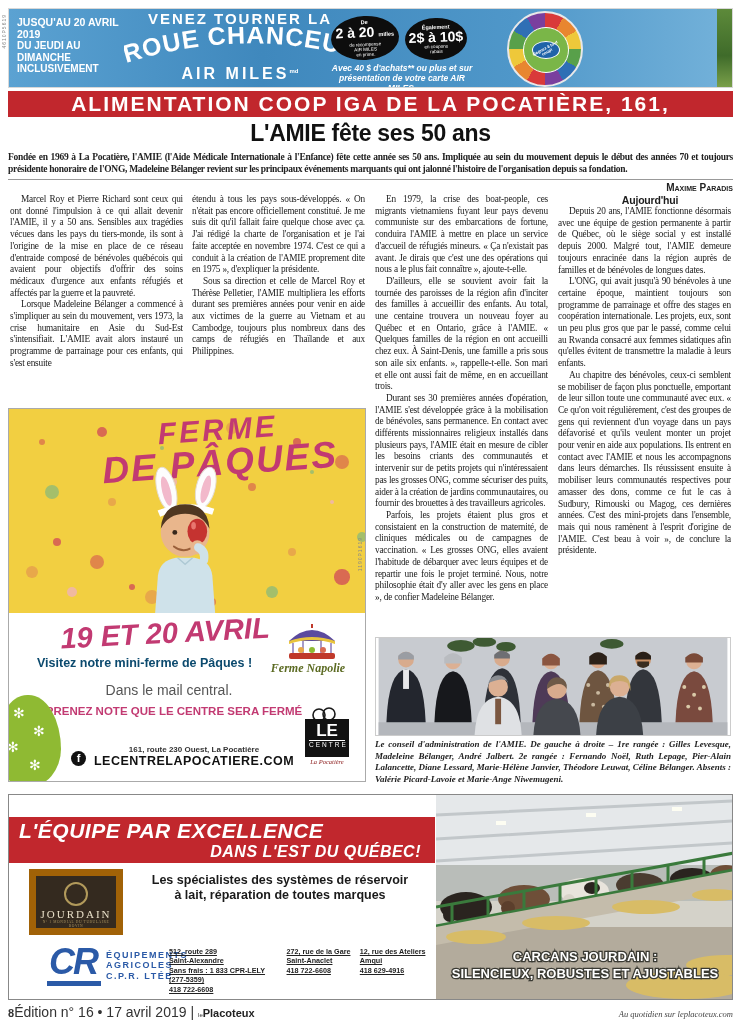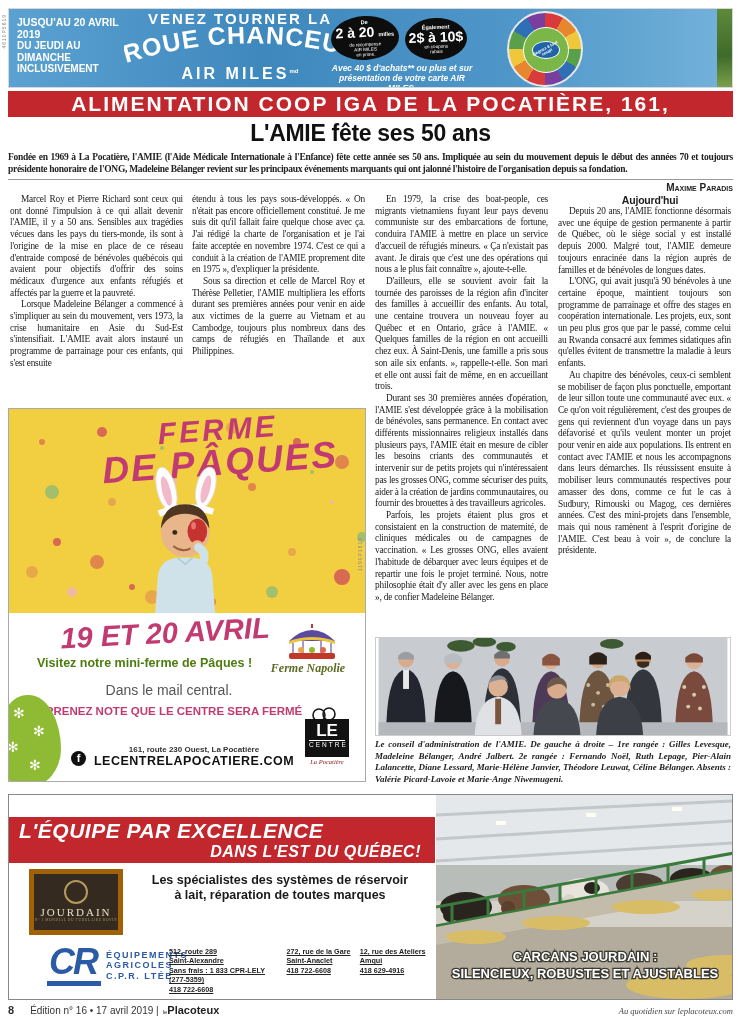--- a/index.html
+++ b/index.html
@@ -86,21 +86,21 @@
   .pq-title{position:absolute;left:70px;top:6px;width:280px;text-align:center;color:#c23a72;
     font-family:"Liberation Sans",sans-serif;font-style:italic;font-weight:700;transform:rotate(-4deg);}
   .pq-title .t1{font-size:30px;line-height:30px;letter-spacing:3px;}
   .pq-title .t2{font-size:37px;line-height:36px;letter-spacing:2px;}
   .pq-child{position:absolute;left:118px;top:54px;}
   .pq-dates{position:absolute;left:36px;top:208px;width:240px;text-align:center;color:#c23a72;
     font:italic 700 29px "Liberation Sans",sans-serif;transform:rotate(-3deg);white-space:nowrap;}
   .pq-carousel{position:absolute;left:276px;top:214px;}
   .pq-farm{position:absolute;left:244px;top:252px;width:110px;text-align:center;
     font:italic 700 12px "Liberation Serif",serif;color:#5c6b23;}
-  .pq-visit{position:absolute;left:28px;top:247px;font:700 12.5px "Liberation Sans",sans-serif;color:#4d7c0f;}
+  .pq-visit{position:absolute;left:28px;top:247px;font:700 12.5px "Liberation Sans",sans-serif;color:#0c4a6e;}
   .pq-mail{position:absolute;left:0;top:273px;width:320px;text-align:center;font:14px "Liberation Sans",sans-serif;color:#555;}
   .pq-notice1{position:absolute;left:0;top:296px;width:330px;text-align:center;font:700 11.5px "Liberation Sans",sans-serif;color:#c23a72;}
   .pq-notice2{position:absolute;left:0;top:309px;width:330px;text-align:center;font:700 17px "Liberation Sans",sans-serif;color:#c23a72;}
   .pq-contact{position:absolute;left:80px;top:336px;width:210px;text-align:center;}
   .pq-addr{font:700 8px "Liberation Sans",sans-serif;color:#333;}
   .pq-web{font:700 12.5px "Liberation Sans",sans-serif;color:#111;letter-spacing:0.5px;}
   .fb-icon{position:absolute;left:-18px;top:6px;width:15px;height:15px;border-radius:50%;background:#111;
     color:#fff;font:700 11px/15px "Liberation Sans",sans-serif;text-align:center;}
   .fb-icon::before{content:"f";}
   .pq-egg{position:absolute;left:-14px;top:286px;width:66px;height:92px;background:#8fba33;
@@ -119,21 +119,21 @@
   .caption{left:375px;top:739px;width:356px;height:48px;overflow:hidden;text-align:justify;
     font:italic 700 9px/11.5px "Liberation Serif",serif;color:#222;}
 
   
   .bottom-ad{left:8px;top:794px;width:725px;height:206px;border:1px solid #888;box-sizing:border-box;background:#fff;overflow:hidden;}
   .expertise{position:absolute;left:10px;top:3px;width:420px;font:700 13.5px "Liberation Sans",sans-serif;color:#111;}
   .eq-banner{position:absolute;left:0;top:22px;width:426px;height:46px;background:#c1272d;color:#fff;
     font-family:"Liberation Sans",sans-serif;font-style:italic;font-weight:700;}
   .eq1{font-size:21px;line-height:24px;padding:2px 0 0 10px;letter-spacing:0.5px;}
   .eq2{font-size:16px;line-height:18px;text-align:right;padding-right:14px;letter-spacing:0.5px;}
-  .jourdain{position:absolute;left:20px;top:74px;width:94px;height:66px;background:#342a1f;border:5px solid #a16207;
+  .jourdain{position:absolute;left:20px;top:74px;width:94px;height:66px;background:#342a1f;border:7px solid #a16207;
     box-sizing:border-box;text-align:center;color:#e8dfc8;font-family:"Liberation Serif",serif;}
   .j-ring{width:20px;height:20px;border:2px solid #b29a5b;border-radius:50%;margin:6px auto 2px;}
   .j-name{font-size:11px;letter-spacing:2px;}
   .j-sub{font-size:3.6px;letter-spacing:0.6px;color:#a8915f;}
   .spec{position:absolute;left:118px;top:78px;width:306px;text-align:center;color:#1a1a1a;
     font:700 12.5px/15px "Liberation Sans",sans-serif;}
   .service{margin-top:6px;font-size:13px;}
   .cr-logo{position:absolute;left:8px;top:150px;width:150px;display:flex;align-items:center;margin-left:30px;}
   .cr-mark{font:italic 700 36px "Liberation Sans",sans-serif;color:#2b5aa7;letter-spacing:-2px;
     border-bottom:5px solid #2b5aa7;line-height:34px;padding:0 4px 2px 2px;}
@@ -141,21 +141,21 @@
   .addresses{position:absolute;left:158px;top:152px;width:266px;display:flex;
     font:700 7.2px/9.4px "Liberation Sans",sans-serif;color:#222;text-align:left;text-decoration:underline;}
   .addr-col{padding:0 2px;}
   .addr-col.a1{width:118px;} .addr-col.a2{width:72px;} .addr-col.a3{width:74px;}
   .cow-photo{position:absolute;left:427px;top:0;width:298px;height:204px;}
 
   
   .footer{left:8px;top:1004px;width:725px;display:flex;align-items:baseline;
     font-family:"Liberation Sans",sans-serif;color:#333;}
   .f-page{font-weight:700;font-size:11px;}
-  .f-edition{font-size:10px;margin-left:16px;}
+  .f-edition{font-size:14px;margin-left:0;}
   .f-brand-le{font-size:6px;margin-left:4px;}
   .f-brand{font-weight:700;font-size:11px;color:#222;}
   .f-right{margin-left:auto;font:italic 8.5px "Liberation Serif",serif;color:#444;}
 </style>
 </head>
 <body>
 
 <div class="page">
 
   <div class="vcode" style="left:1px;top:14px;">4610P5619</div>

